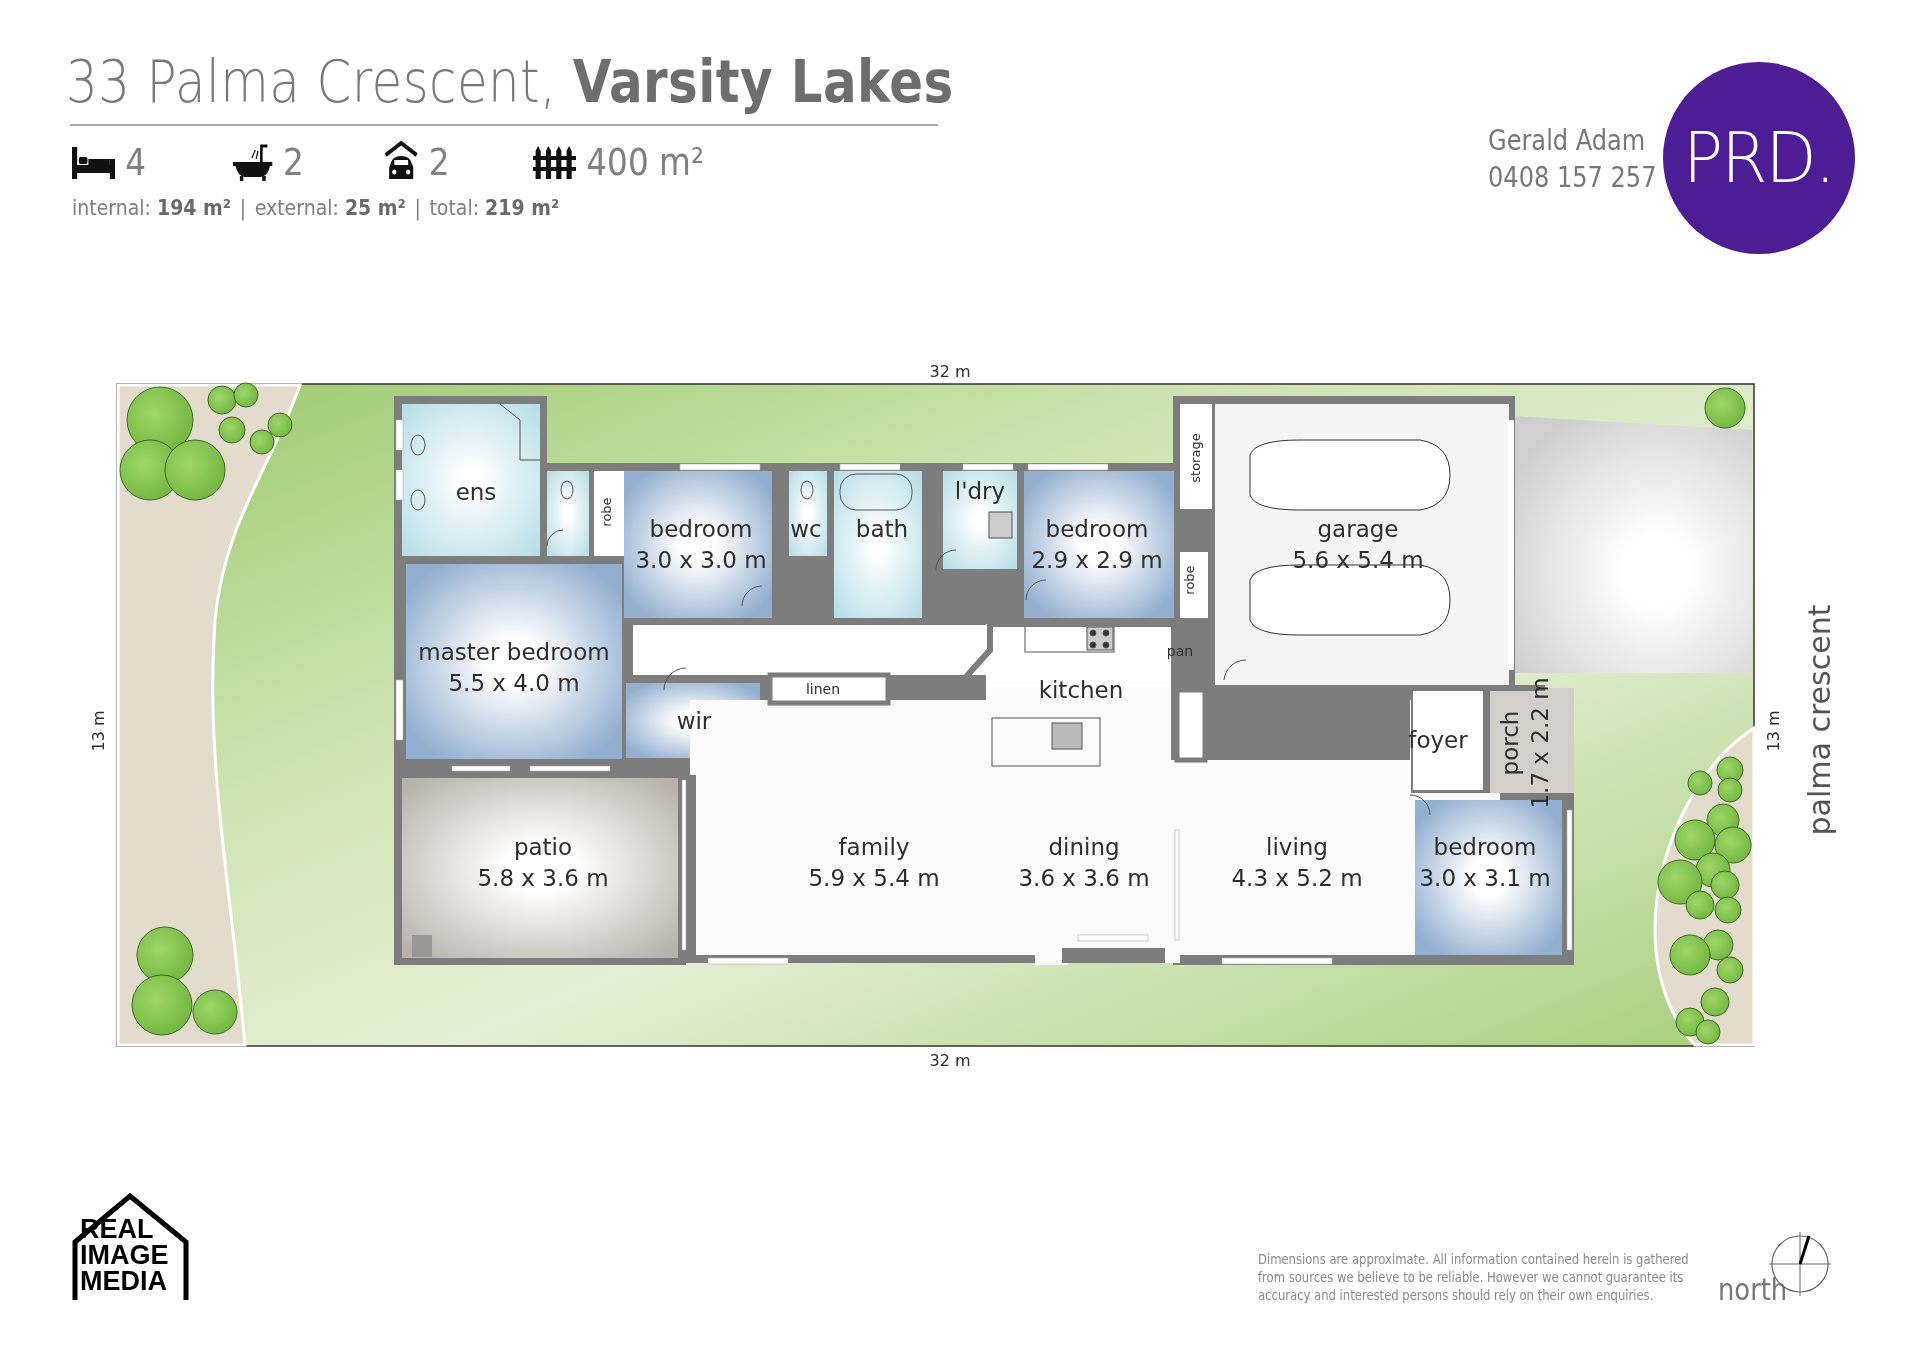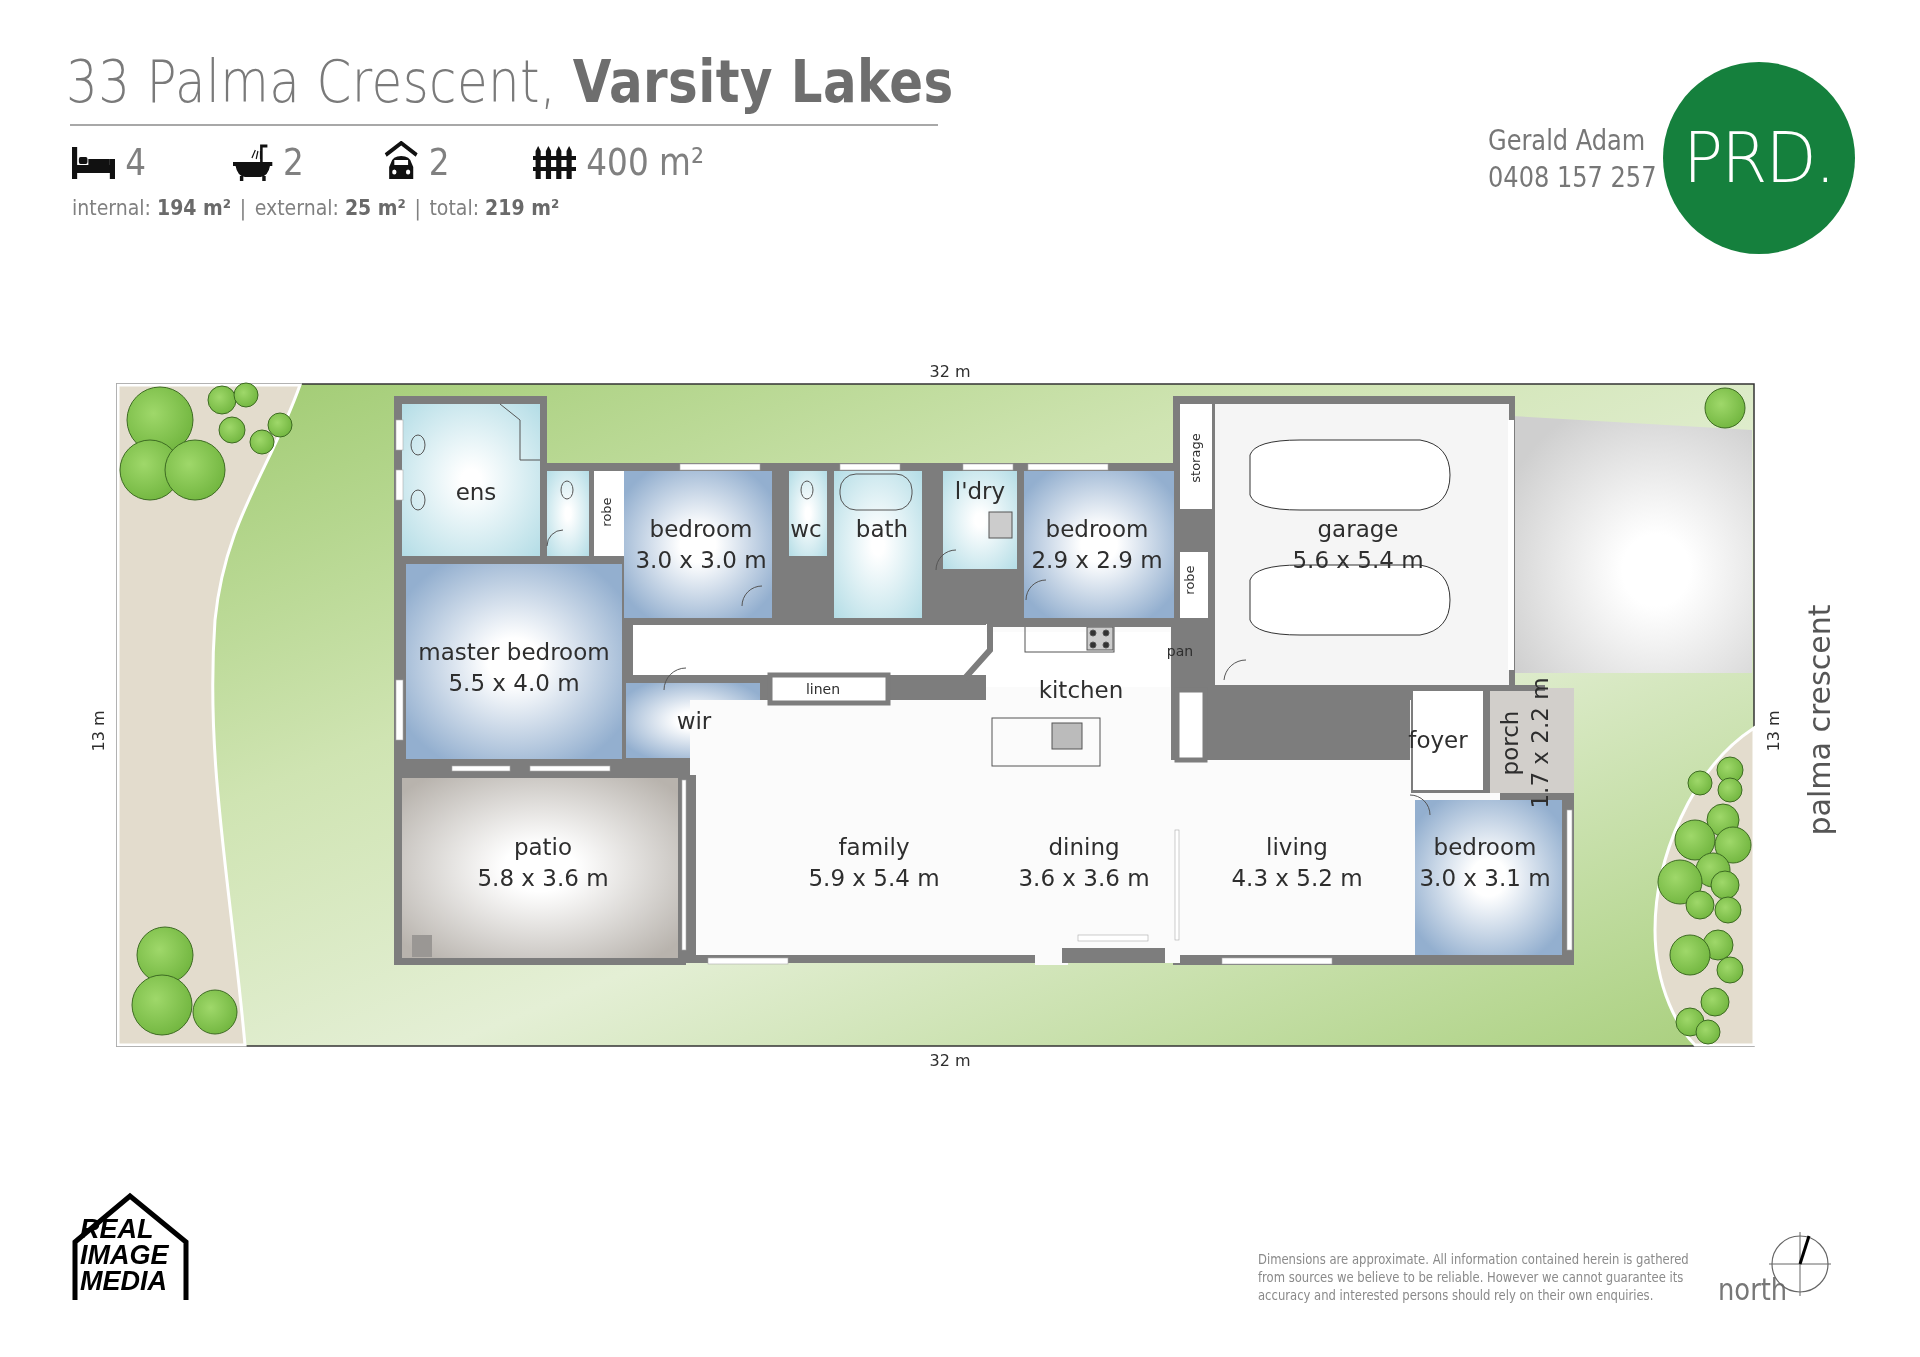--- a/index.html
+++ b/index.html
@@ -7,24 +7,24 @@
   .abs{position:absolute;}
   #title{left:66px;top:48px;font-size:58px;font-weight:300;color:#7a7a7a;letter-spacing:0.5px;white-space:nowrap;font-family:"DejaVu Sans","Liberation Sans",sans-serif;transform:scaleX(0.86);transform-origin:left top;}
   #title b{font-weight:bold;color:#6e6e6e;}
   #title-rule{left:70px;top:124px;width:868px;height:2px;background:#a8a8a8;}
   .stat{top:140px;display:flex;align-items:center;gap:12px;font-size:38px;color:#808080;font-family:"DejaVu Sans",sans-serif;transform:scaleX(0.86);transform-origin:left center;}
   .stat svg{display:block;}
   #areas{left:72px;top:195px;font-size:22px;color:#808080;white-space:nowrap;font-family:"DejaVu Sans",sans-serif;transform:scaleX(0.86);transform-origin:left top;}
   #areas b{color:#6a6a6a;}
   #areas .sep{margin:0 10px;}
   #agent{left:1488px;top:122px;font-size:28px;line-height:37px;color:#777;text-align:left;font-family:"DejaVu Sans",sans-serif;transform:scaleX(0.86);transform-origin:left top;}
-  #prd{left:1663px;top:62px;width:192px;height:192px;border-radius:50%;background:#15803d;display:flex;align-items:center;justify-content:center;}
+  #prd{left:1663px;top:62px;width:192px;height:192px;border-radius:50%;background:#4c1d95;display:flex;align-items:center;justify-content:center;}
   #prd span{color:#fff;font-size:70px;font-family:"DejaVu Sans",sans-serif;font-weight:300;letter-spacing:-2px;transform:scaleX(0.95);}
   #plan{left:0;top:0;}
-  #rim{left:70px;top:1190px;font-style:italic;}
+  #rim{left:70px;top:1190px;}
   #disclaimer{left:1258px;top:1250px;font-size:13.5px;line-height:18px;color:#8a8a8a;font-family:"DejaVu Sans",sans-serif;transform:scaleX(0.86);transform-origin:left top;white-space:nowrap;}
   #north-label{left:1718px;top:1272px;font-size:30px;color:#777;font-family:"DejaVu Sans",sans-serif;transform:scaleX(0.86);transform-origin:left top;}
   .lbl{font-family:"DejaVu Sans",sans-serif;fill:#2e2e2e;}
 </style>
 </head>
 <body>
 
 <div id="title" class="abs"><span>33 Palma Crescent,</span> <b>Varsity Lakes</b></div>
 <div id="title-rule" class="abs"></div>
 

